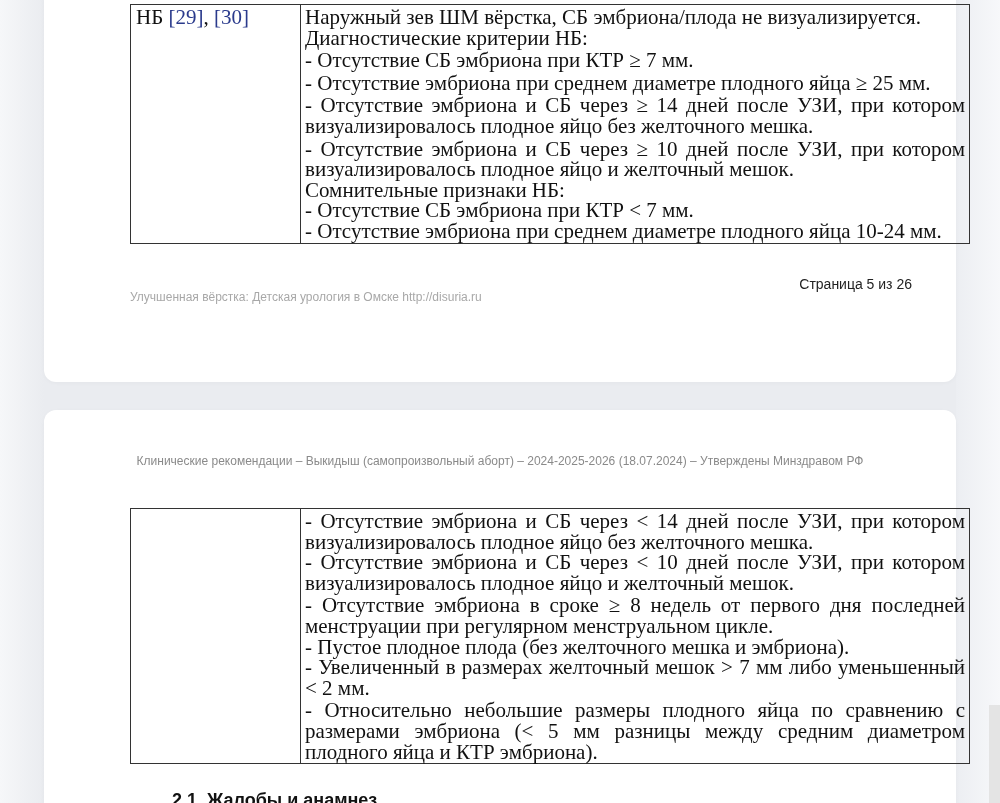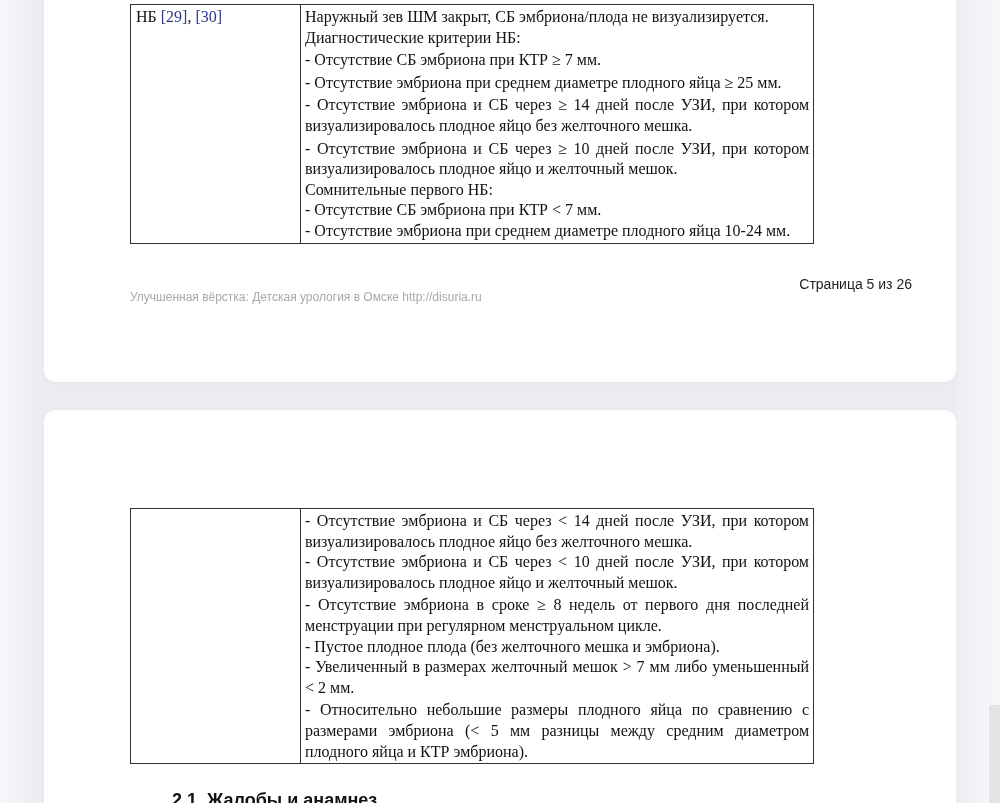--- a/index.html
+++ b/index.html
@@ -19,23 +19,23 @@
       background: #ffffff;
       border-radius: 12px;
       box-shadow: 0 1px 4px rgba(0,0,0,0.03);
     }
     .page-1 { top: -20px; height: 402px; }
     .page-2 { top: 410px; height: 420px; }
 
     table.crit {
       position: absolute;
       left: 86px;
-      width: 684px;
+      width: 840px;
       border-collapse: collapse;
-      font-size: 16px;
+      font-size: 21px;
       line-height: 20.6px;
       color: #111;
     }
     table.crit td {
       border: 1px solid #333;
       vertical-align: top;
       padding: 2px 4px 1px 4px;
     }
     table.crit td.c1 { width: 170px; padding-left: 5px; }
     table.crit td.c2 { text-align: justify; }
@@ -83,38 +83,39 @@
 <div class="scroll-shade"></div>
 
 <div class="page page-1">
   <table class="crit">
     <tbody>
         <tr>
       <td class="c1">
         <span>НБ </span><a class="ref">[29]</a><span>, </span><a class="ref">[30]</a>
       </td>
       <td class="c2">
-        <span class="line">Наружный зев ШМ закрыт, СБ эмбриона/плода не визуализируется.</span>
+        <span class="line">Наружный зев ШМ вёрстка, СБ эмбриона/плода не визуализируется.</span>
         <span class="line">Диагностические критерии НБ:</span>
         <span class="line gap">- Отсутствие СБ эмбриона при КТР ≥ 7 мм.</span>
         <span class="line gap">- Отсутствие эмбриона при среднем диаметре плодного яйца ≥ 25 мм.</span>
         <span class="line gap">- Отсутствие эмбриона и СБ через ≥ 14 дней после УЗИ, при котором визуализировалось плодное яйцо без желточного мешка.</span>
         <span class="line gap">- Отсутствие эмбриона и СБ через ≥ 10 дней после УЗИ, при котором визуализировалось плодное яйцо и желточный мешок.</span>
-        <span class="line">Сомнительные первого НБ:</span>
+        <span class="line">Сомнительные признаки НБ:</span>
         <span class="line">- Отсутствие СБ эмбриона при КТР &lt; 7 мм.</span>
         <span class="line">- Отсутствие эмбриона при среднем диаметре плодного яйца 10-24 мм.</span>
       </td>
     </tr>
   </tbody>
     </table>
   <div class="footer-left">Улучшенная вёрстка: Детская урология в Омске http://disuria.ru</div>
   <div class="footer-right">Страница 5 из 26</div>
 </div>
 
 <div class="page page-2">
+  <div class="running-header">Клинические рекомендации – Выкидыш (самопроизвольный аборт) – 2024-2025-2026 (18.07.2024) – Утверждены Минздравом РФ</div>
   <table class="crit">
     <tbody>
         <tr>
       <td class="c1"></td>
       <td class="c2">
         <span class="line">- Отсутствие эмбриона и СБ через &lt; 14 дней после УЗИ, при котором визуализировалось плодное яйцо без желточного мешка.</span>
         <span class="line">- Отсутствие эмбриона и СБ через &lt; 10 дней после УЗИ, при котором визуализировалось плодное яйцо и желточный мешок.</span>
         <span class="line gap">- Отсутствие эмбриона в сроке ≥ 8 недель от первого дня последней менструации при регулярном менструальном цикле.</span>
         <span class="line">- Пустое плодное плода (без желточного мешка и эмбриона).</span>
         <span class="line">- Увеличенный в размерах желточный мешок &gt; 7 мм либо уменьшенный &lt; 2 мм.</span>

